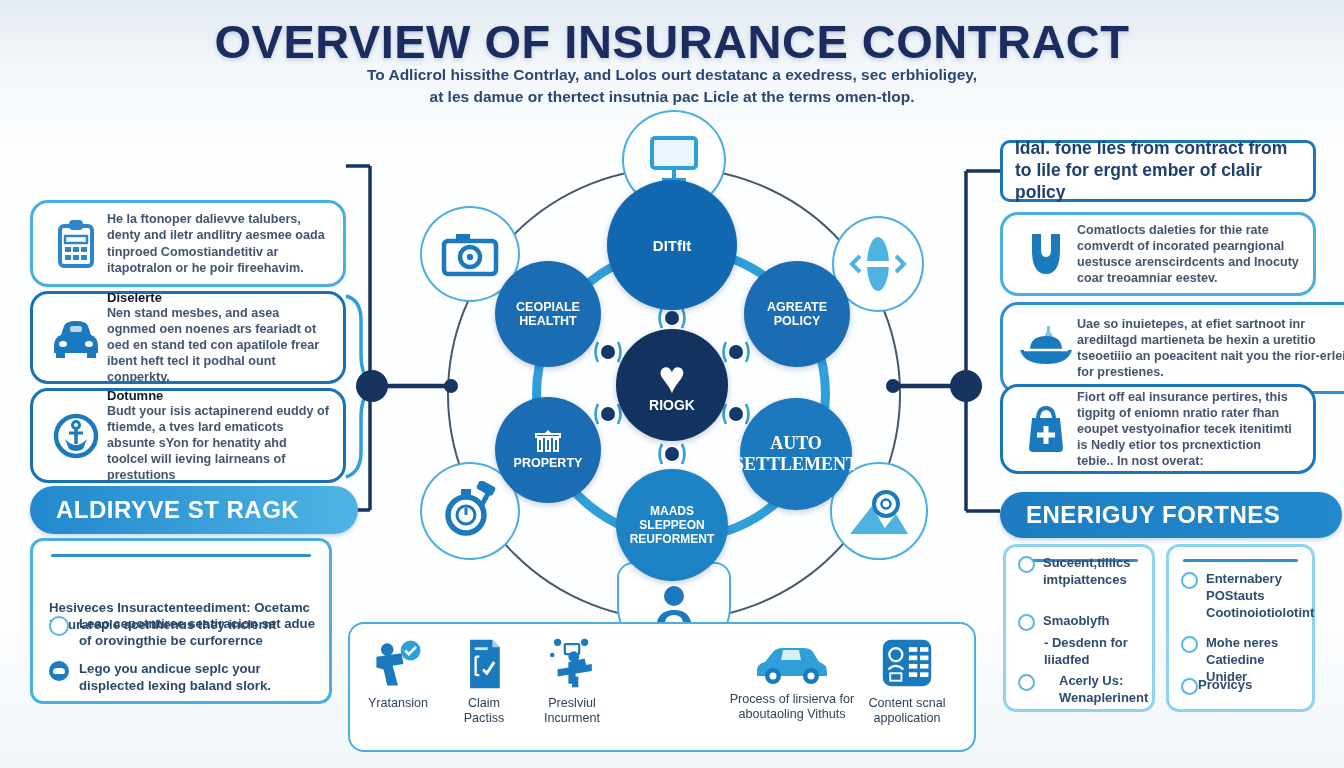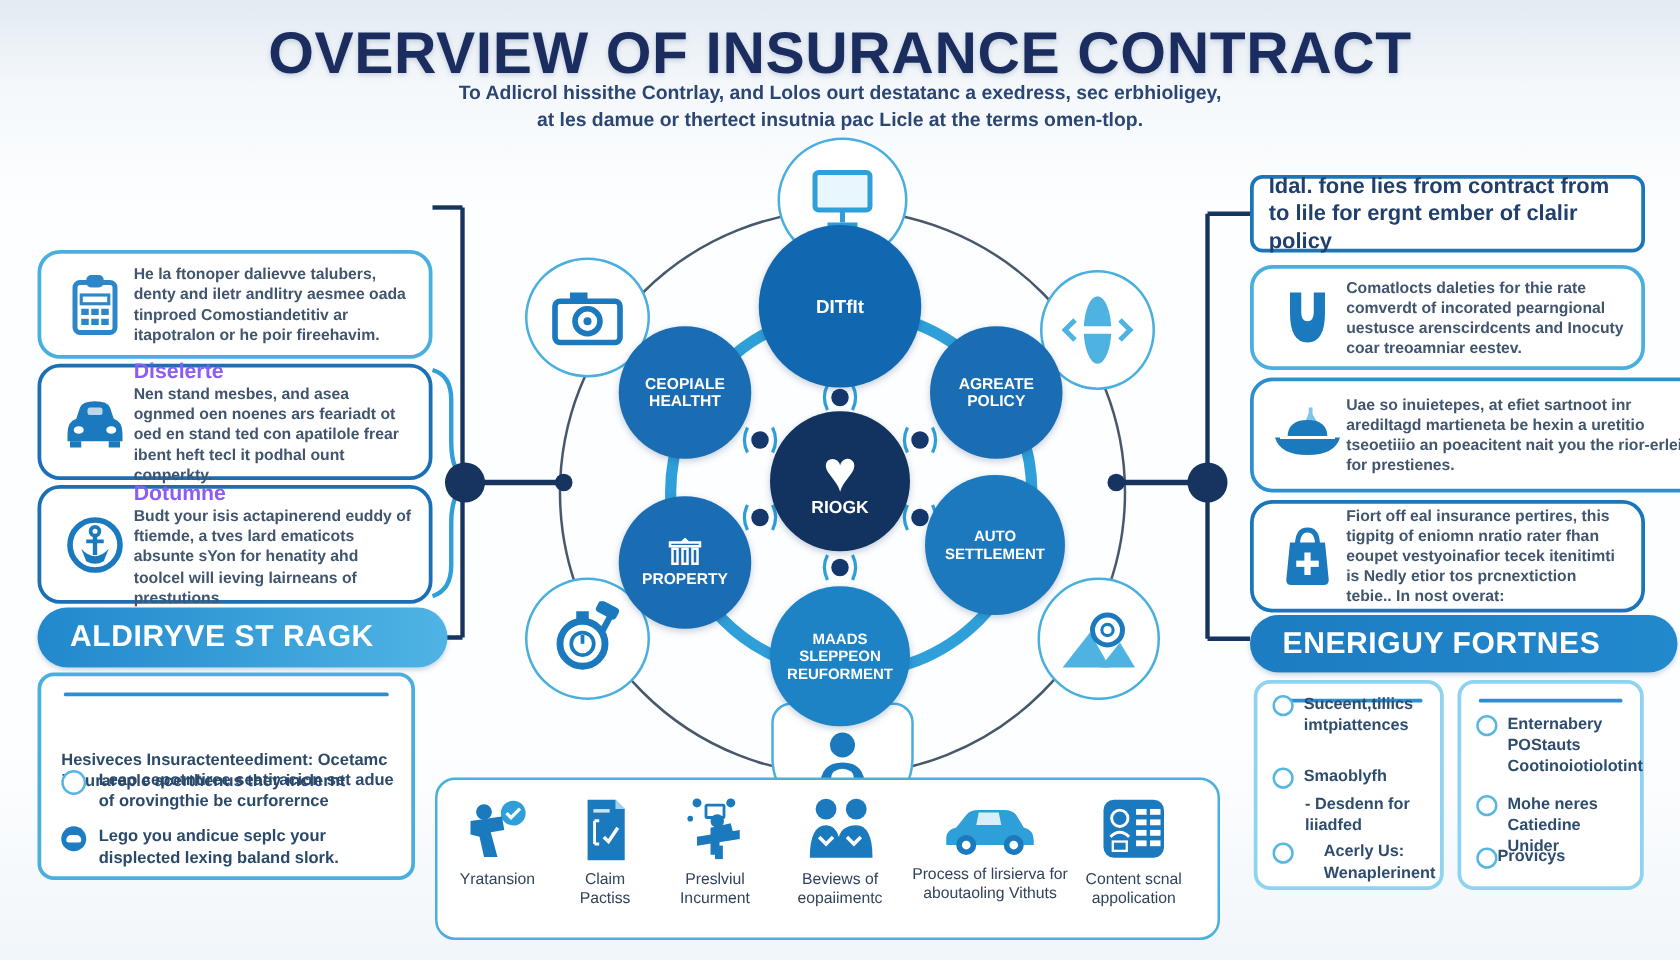--- a/index.html
+++ b/index.html
@@ -15,21 +15,21 @@
     color:#fff;font-weight:800;font-size:25px;letter-spacing:.5px;box-shadow:0 2px 4px rgba(40,90,140,.25);}
   .hdr-dark{background:linear-gradient(90deg,#1d7cc2,#2289cd);}
   .hdr-light{background:linear-gradient(90deg,#2188cc,#4fb4e4);}
   .card{background:#fff;border-radius:18px;display:flex;align-items:center;box-sizing:border-box;
     padding:8px 14px 8px 12px;}
   .b-light{border:3px solid #49afdf;}
   .b-mid{border:3px solid #1b6fb4;}
   .b-strong{border:3px solid #1b75bb;}
   .card .ic{flex:0 0 62px;display:flex;justify-content:center;}
   .card .tx{font-size:12.6px;line-height:1.28;color:#41566e;font-weight:600;}
-  .card .tt{font-weight:800;color:#8b5cf6;font-size:17px;}
+  .card .tt{font-weight:800;color:#0f172a;font-size:13px;}
   .note{background:#fff;border:3px solid #1b75bb;border-radius:10px;box-sizing:border-box;
     display:flex;align-items:center;padding:6px 12px;font-size:17.5px;line-height:1.25;
     font-weight:700;color:#203f6c;}
   
   .listcard{background:#fff;border-radius:13px;box-sizing:border-box;}
   .topline{position:absolute;height:3px;background:#2e8fd0;border-radius:2px;}
   .brow{position:absolute;display:flex;gap:10px;align-items:flex-start;}
   .bdot{flex:0 0 20px;height:20px;border-radius:50%;margin-top:1px;box-sizing:border-box;}
   .bdot.filled{background:#2e9fd8;}
   .bdot.outline{border:2.5px solid #58b6e3;background:#fff;}
@@ -125,21 +125,21 @@
   <div class="abs node" style="left:495px;top:397px;width:106px;height:106px;background:#1b6db3;font-size:12.5px;z-index:4;padding:4px;box-sizing:border-box;">
     <svg width="30" height="26" viewBox="0 0 30 26">
       <rect x="3" y="4" width="24" height="3" fill="none" stroke="#fff" stroke-width="2"></rect>
       <rect x="5" y="9" width="4" height="12" fill="none" stroke="#fff" stroke-width="2"></rect>
       <rect x="13" y="9" width="4" height="12" fill="none" stroke="#fff" stroke-width="2"></rect>
       <rect x="21" y="9" width="4" height="12" fill="none" stroke="#fff" stroke-width="2"></rect>
       <path d="M15,0 L11,4 H19 Z" fill="#fff"></path>
     </svg>
     <span>PROPERTY</span>
     </div>
-  <div class="abs node" style="left:740px;top:380px;width:112px;height:112px;background:#1d79bd;font-size:12px;z-index:4;padding:6px;box-sizing:border-box;">
+  <div class="abs node" style="left:740px;top:398px;width:112px;height:112px;background:#1d79bd;font-size:18px;z-index:4;padding:6px;box-sizing:border-box;font-family:Liberation Serif, serif;">
       <span>AUTO SETTLEMENT</span>
     </div>
   <div class="abs node" style="left:616px;top:469px;width:112px;height:112px;background:#1e83c4;font-size:12px;z-index:4;padding:8px;box-sizing:border-box;">
       <span>MAADS SLEPPEON REUFORMENT</span>
     </div>
   <div class="abs node" style="left:616px;top:329px;width:112px;height:112px;background:#12335f;font-size:14px;z-index:5;">
     <span style="font-size:46px;line-height:40px;">♥</span>
     <span>RIOGK</span>
     </div>
 
@@ -285,21 +285,21 @@
         <path d="M30,4 l6,10 h-10 Z" fill="#7fc5e8"></path>
         <rect x="29" y="2" width="3" height="12" fill="#7fc5e8"></rect>
         <path d="M12,26 Q12,12 28,12 Q44,12 44,26 Z" fill="#1b79bd"></path>
         <path d="M2,26 L54,26 Q50,40 28,40 Q6,40 2,26 Z" fill="#1b79bd"></path>
         <line x1="6" y1="26" x2="50" y2="26" stroke="#fff" stroke-width="2.5"></line>
       </svg>
     </div>
     <div class="tx">Uae so inuietepes, at efiet sartnoot inr arediltagd martieneta be hexin a uretitio tseoetiiio an poeacitent nait you the rior-erlein for prestienes.</div>
   </div>
 
-  <div class="abs card b-strong" style="left:1000px;top:400px;width:316px;height:90px;z-index:5;">
+  <div class="abs card b-strong" style="left:1000px;top:384px;width:316px;height:90px;z-index:5;">
     <div class="ic">
       <svg width="44" height="50" viewBox="0 0 44 50">
         <path d="M14,16 Q14,4 22,4 Q30,4 30,16" fill="none" stroke="#1b79bd" stroke-width="4"></path>
         <path d="M8,14 h28 l3,30 q0,4 -4,4 h-26 q-4,0 -4,-4 Z" fill="#1b79bd"></path>
         <rect x="19.5" y="22" width="5" height="18" fill="#fff"></rect>
         <rect x="13" y="28.5" width="18" height="5" fill="#fff"></rect>
       </svg>
     </div>
     <div class="tx">Fiort off eal insurance pertires, this tigpitg of eniomn nratio rater fhan eoupet vestyoinafior tecek itenitimti is Nedly etior tos prcnextiction tebie.. In nost overat:</div>
   </div>
@@ -373,29 +373,20 @@
       <rect x="22" y="8" width="16" height="11" rx="1" fill="none" stroke="#1b79bd" stroke-width="2.5"></rect>
       <circle cx="32" cy="22" r="6" fill="#1b79bd"></circle>
       <path d="M26,28 L44,24 L46,32 L34,34 L34,52 L26,52 Z" fill="#1b79bd"></path>
       <path d="M14,36 L52,30 L52,38 L14,44 Z" fill="#1b79bd"></path>
       <rect x="30" y="44" width="7" height="12" fill="#1b79bd"></rect>
       <circle cx="8" cy="20" r="2.5" fill="#1b79bd"></circle>
     </svg>
     <span class="blabel">Preslviul Incurment</span>
   </div>
 
-  <div class="bitem" style="left:622px;top:638px;width:100px;z-index:6;">
-    <svg width="56" height="52" viewBox="0 0 60 56">
-      <circle cx="18" cy="10" r="9" fill="#1b79bd"></circle>
-        <circle cx="44" cy="10" r="9" fill="#1b79bd"></circle>
-      <path d="M4,52 Q4,24 18,24 Q26,24 29,34 Q32,24 44,24 Q58,24 58,52 Z" fill="#1b79bd"></path>
-      <path d="M12,34 l6,6 l6,-6 M36,34 l6,6 l6,-6" stroke="#fff" stroke-width="3" fill="none"></path>
-    </svg>
-    <span class="blabel">Beviews of eopaiimentc</span>
-  </div>
 
   <div class="bitem" style="left:712px;top:642px;width:160px;z-index:6;">
     <svg width="78" height="44" viewBox="0 0 78 44">
       <path d="M4,34 L4,28 Q4,22 12,20 L20,10 Q23,6 30,6 L50,6 Q57,6 60,10 L66,20 Q74,22 74,30 L74,34 Z" fill="#2e9fd8"></path>
       <circle cx="20" cy="34" r="8" fill="#1b79bd"></circle>
         <circle cx="20" cy="34" r="3.5" fill="#fff"></circle>
       <circle cx="58" cy="34" r="8" fill="#1b79bd"></circle>
         <circle cx="58" cy="34" r="3.5" fill="#fff"></circle>
       <path d="M30,8 L28,18 L48,18 L46,8 Z" fill="#d8eefb"></path>
     </svg>

